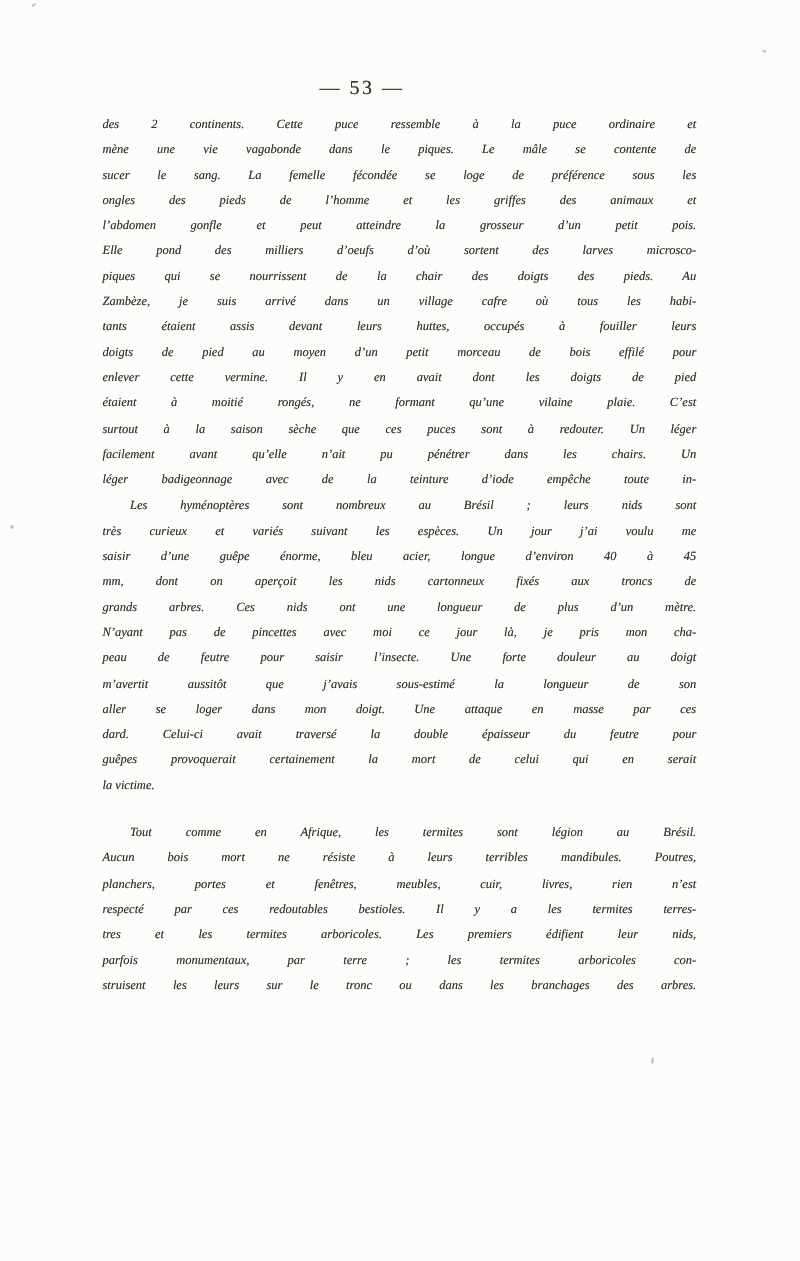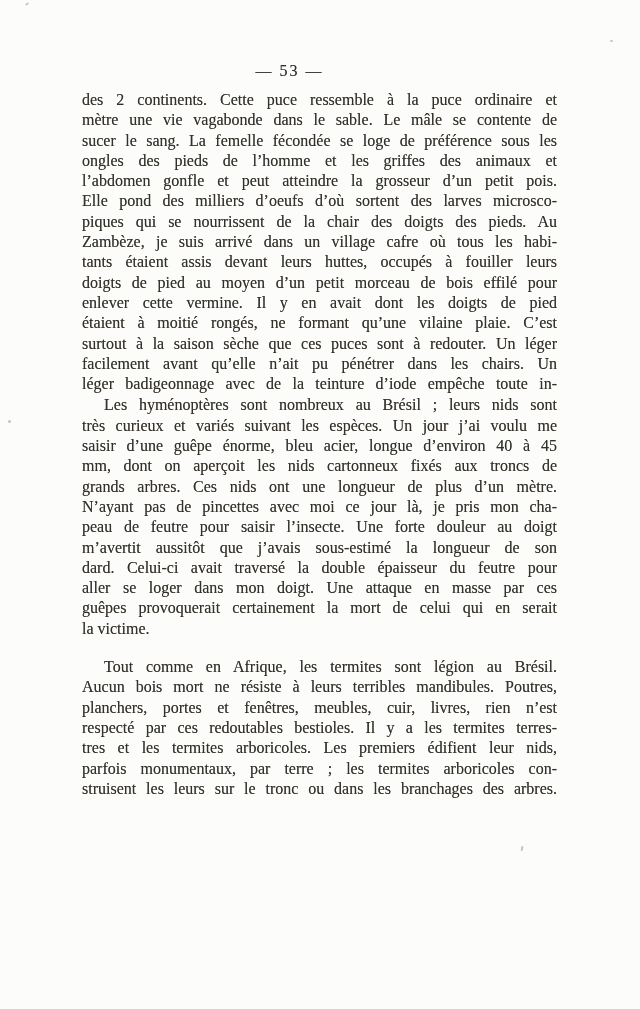--- a/index.html
+++ b/index.html
@@ -30,23 +30,24 @@
     font-size: 16px;
     letter-spacing: 2px;
     color: var(--ink);
     text-shadow: 0 0 0.5px rgba(52,48,42,0.55);
   }
   .text-block {
     position: absolute;
     top: 90px;
     left: 82px;
     width: 475px;
-    font-size: 16px;
+    font-size: 10px;
     line-height: 20.3px;
     text-shadow: 0 0 0.5px rgba(52,48,42,0.55);
+    font-style: italic;
   }
   .para { margin: 0; }
   .para + .para { margin-top: 1px; }
   .para:last-child { margin-top: 18px; }
   .line {
     text-align: justify;
     text-align-last: justify;
   }
   .line.last {
     text-align-last: left;
@@ -67,21 +68,21 @@
 </style>
 </head>
 <body>
 
 <div class="page">
   <div class="page-header">—  53  —</div>
 
   <div class="text-block">
       <div class="para">
         <div class="line">des 2 continents. Cette puce ressemble à la puce ordinaire et</div>
-        <div class="line">mètre une vie vagabonde dans le sable. Le mâle se contente de</div>
+        <div class="line">mène une vie vagabonde dans le piques. Le mâle se contente de</div>
         <div class="line">sucer le sang. La femelle fécondée se loge de préférence sous les</div>
         <div class="line">ongles des pieds de l’homme et les griffes des animaux et</div>
         <div class="line">l’abdomen gonfle et peut atteindre la grosseur d’un petit pois.</div>
         <div class="line">Elle pond des milliers d’oeufs d’où sortent des larves microsco-</div>
         <div class="line">piques qui se nourrissent de la chair des doigts des pieds. Au</div>
         <div class="line">Zambèze, je suis arrivé dans un village cafre où tous les habi-</div>
         <div class="line">tants étaient assis devant leurs huttes, occupés à fouiller leurs</div>
         <div class="line">doigts de pied au moyen d’un petit morceau de bois effilé pour</div>
         <div class="line">enlever cette vermine. Il y en avait dont les doigts de pied</div>
         <div class="line">étaient à moitié rongés, ne formant qu’une vilaine plaie. C’est</div>
@@ -91,22 +92,22 @@
       </div>
       <div class="para">
         <div class="line first">Les hyménoptères sont nombreux au Brésil ; leurs nids sont</div>
         <div class="line">très curieux et variés suivant les espèces. Un jour j’ai voulu me</div>
         <div class="line">saisir d’une guêpe énorme, bleu acier, longue d’environ 40 à 45</div>
         <div class="line">mm, dont on aperçoit les nids cartonneux fixés aux troncs de</div>
         <div class="line">grands arbres. Ces nids ont une longueur de plus d’un mètre.</div>
         <div class="line">N’ayant pas de pincettes avec moi ce jour là, je pris mon cha-</div>
         <div class="line">peau de feutre pour saisir l’insecte. Une forte douleur au doigt</div>
         <div class="line">m’avertit aussitôt que j’avais sous-estimé la longueur de son</div>
+        <div class="line">aller se loger dans mon doigt. Une attaque en masse par ces</div>
         <div class="line">dard. Celui-ci avait traversé la double épaisseur du feutre pour</div>
-        <div class="line">aller se loger dans mon doigt. Une attaque en masse par ces</div>
         <div class="line">guêpes provoquerait certainement la mort de celui qui en serait</div>
         <div class="line last">la victime.</div>
       </div>
       <div class="para">
         <div class="line first">Tout comme en Afrique, les termites sont légion au Brésil.</div>
         <div class="line">Aucun bois mort ne résiste à leurs terribles mandibules. Poutres,</div>
         <div class="line">planchers, portes et fenêtres, meubles, cuir, livres, rien n’est</div>
         <div class="line">respecté par ces redoutables bestioles. Il y a les termites terres-</div>
         <div class="line">tres et les termites arboricoles. Les premiers édifient leur nids,</div>
         <div class="line">parfois monumentaux, par terre ; les termites arboricoles con-</div>

